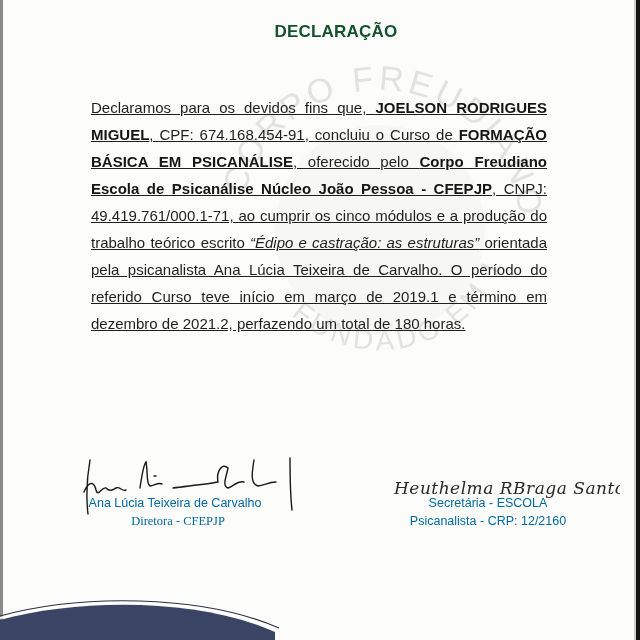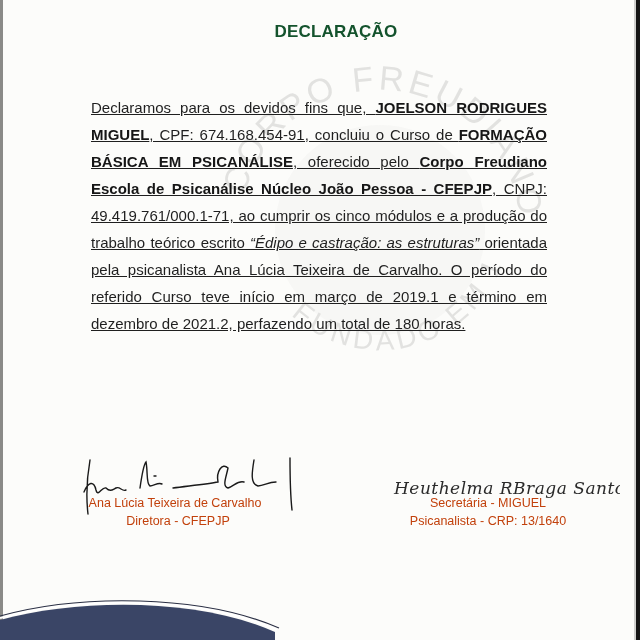--- a/index.html
+++ b/index.html
@@ -73,34 +73,34 @@
     left: 91px;
     top: 382px;
     font-size: 15px;
     color: #1f1f1f;
   }
   .sig-block {
     position: absolute;
     text-align: center;
     font-size: 12.5px;
     line-height: 18px;
-    color: #c2410c;
+    color: #0369a1;
   }
   .sig-left {
     left: 70px;
     top: 494px;
     width: 210px;
   }
   .sig-right {
     left: 388px;
     top: 494px;
     width: 200px;
   }
   .sig-line { display: block; white-space: nowrap; }
-  .sig-left .sig-line.l2, .sig-left .sig-line.l3 { padding-left: 6px; }
+  .sig-left .sig-line.l2, .sig-left .sig-line.l3 { padding-left: 6px; font-family: Liberation Serif, serif; }
   .signature-left-svg {
     position: absolute;
     left: 78px;
     top: 452px;
     width: 230px;
     height: 70px;
   }
   .signature-right-svg {
     position: absolute;
     left: 390px;
@@ -156,22 +156,22 @@
   <div class="sig-block sig-left">
     <span class="sig-line l1">Ana Lúcia Teixeira de Carvalho</span>
     <span class="sig-line l2">Diretora - CFEPJP</span>
   </div>
 
   <svg class="signature-right-svg" viewBox="0 0 230 30">
     <text x="4" y="22" font-family="DejaVu Serif, serif" font-style="italic" font-size="17" fill="#2a2a2a" letter-spacing="0.5">Heuthelma RBraga Santos</text>
   </svg>
 
   <div class="sig-block sig-right">
-    <span class="sig-line">Secretária - MIGUEL</span>
-    <span class="sig-line">Psicanalista - CRP: 13/1640</span>
+    <span class="sig-line">Secretária - ESCOLA</span>
+    <span class="sig-line">Psicanalista - CRP: 12/2160</span>
   </div>
 
   <svg class="footer-band" viewBox="0 0 640 50" preserveAspectRatio="none">
     <path d="M0 30 C 80 8, 200 8, 275 42 L 275 50 L 0 50 Z" fill="#3a4566"></path>
     <path d="M0 28 C 80 6, 200 6, 277 40" fill="none" stroke="#ffffff" stroke-width="2"></path>
     <path d="M0 26 C 80 4, 200 4, 279 38" fill="none" stroke="#2a2f44" stroke-width="1.2"></path>
   </svg>
 
 </div>
 

